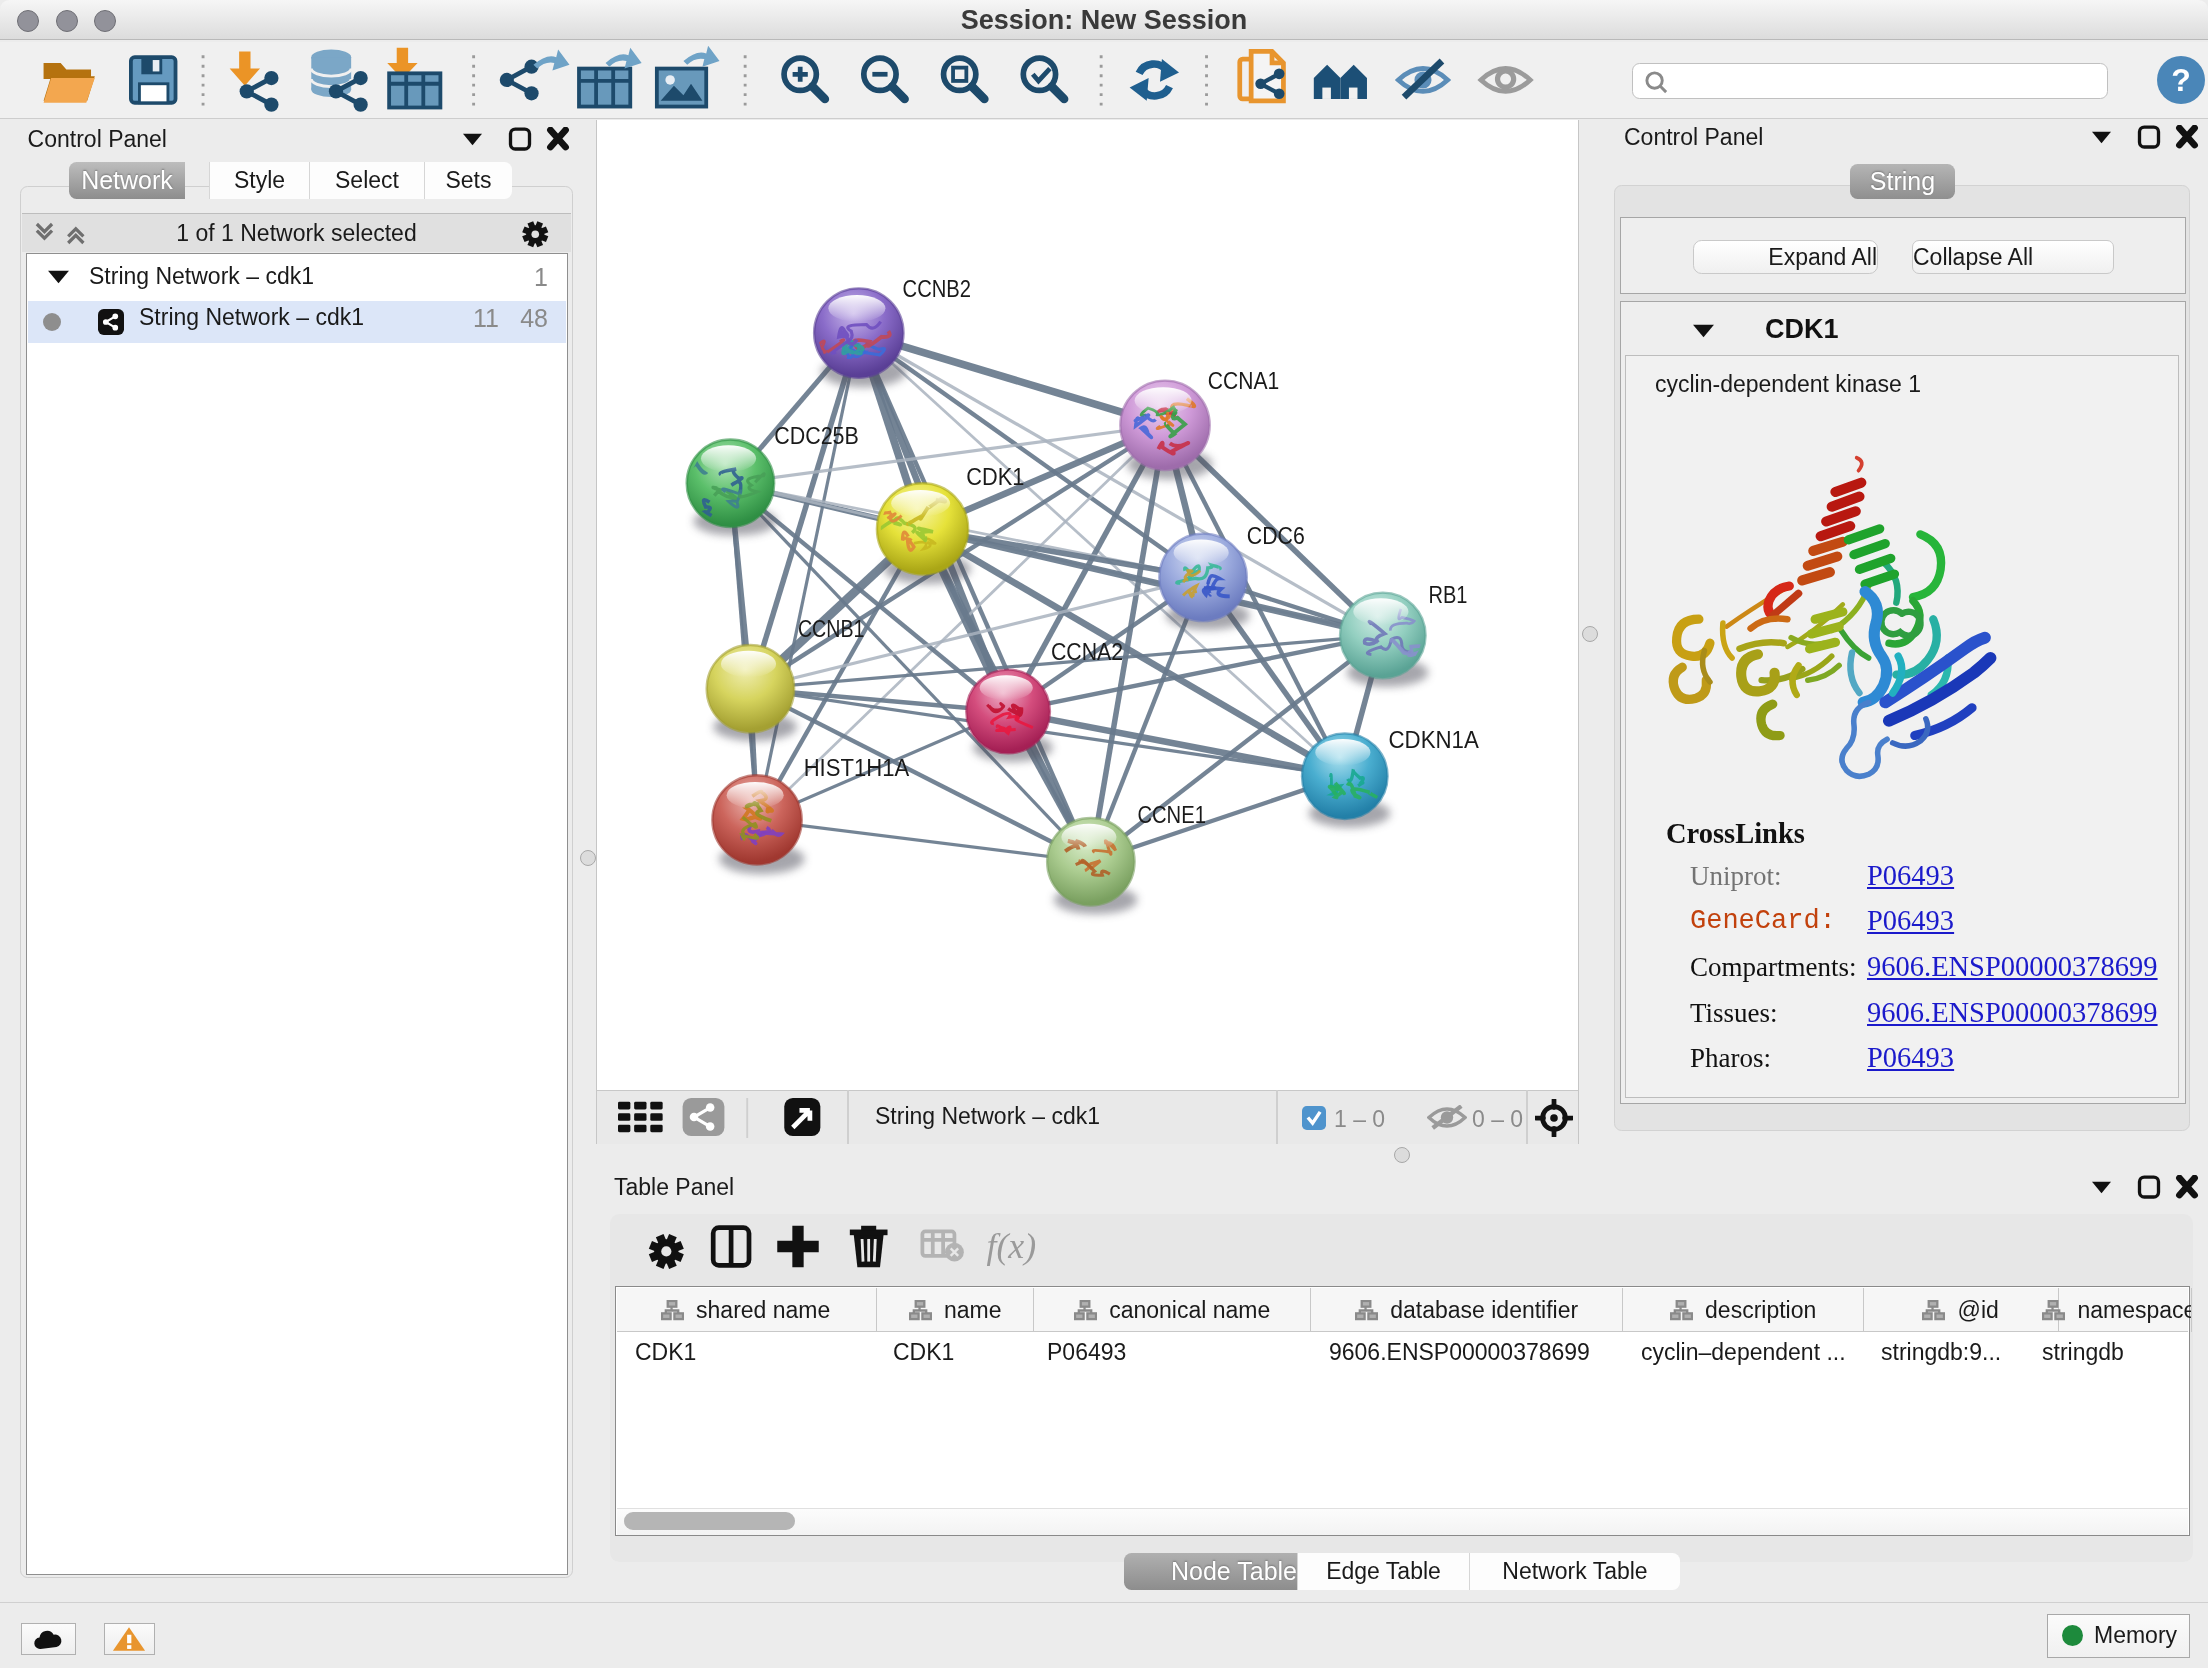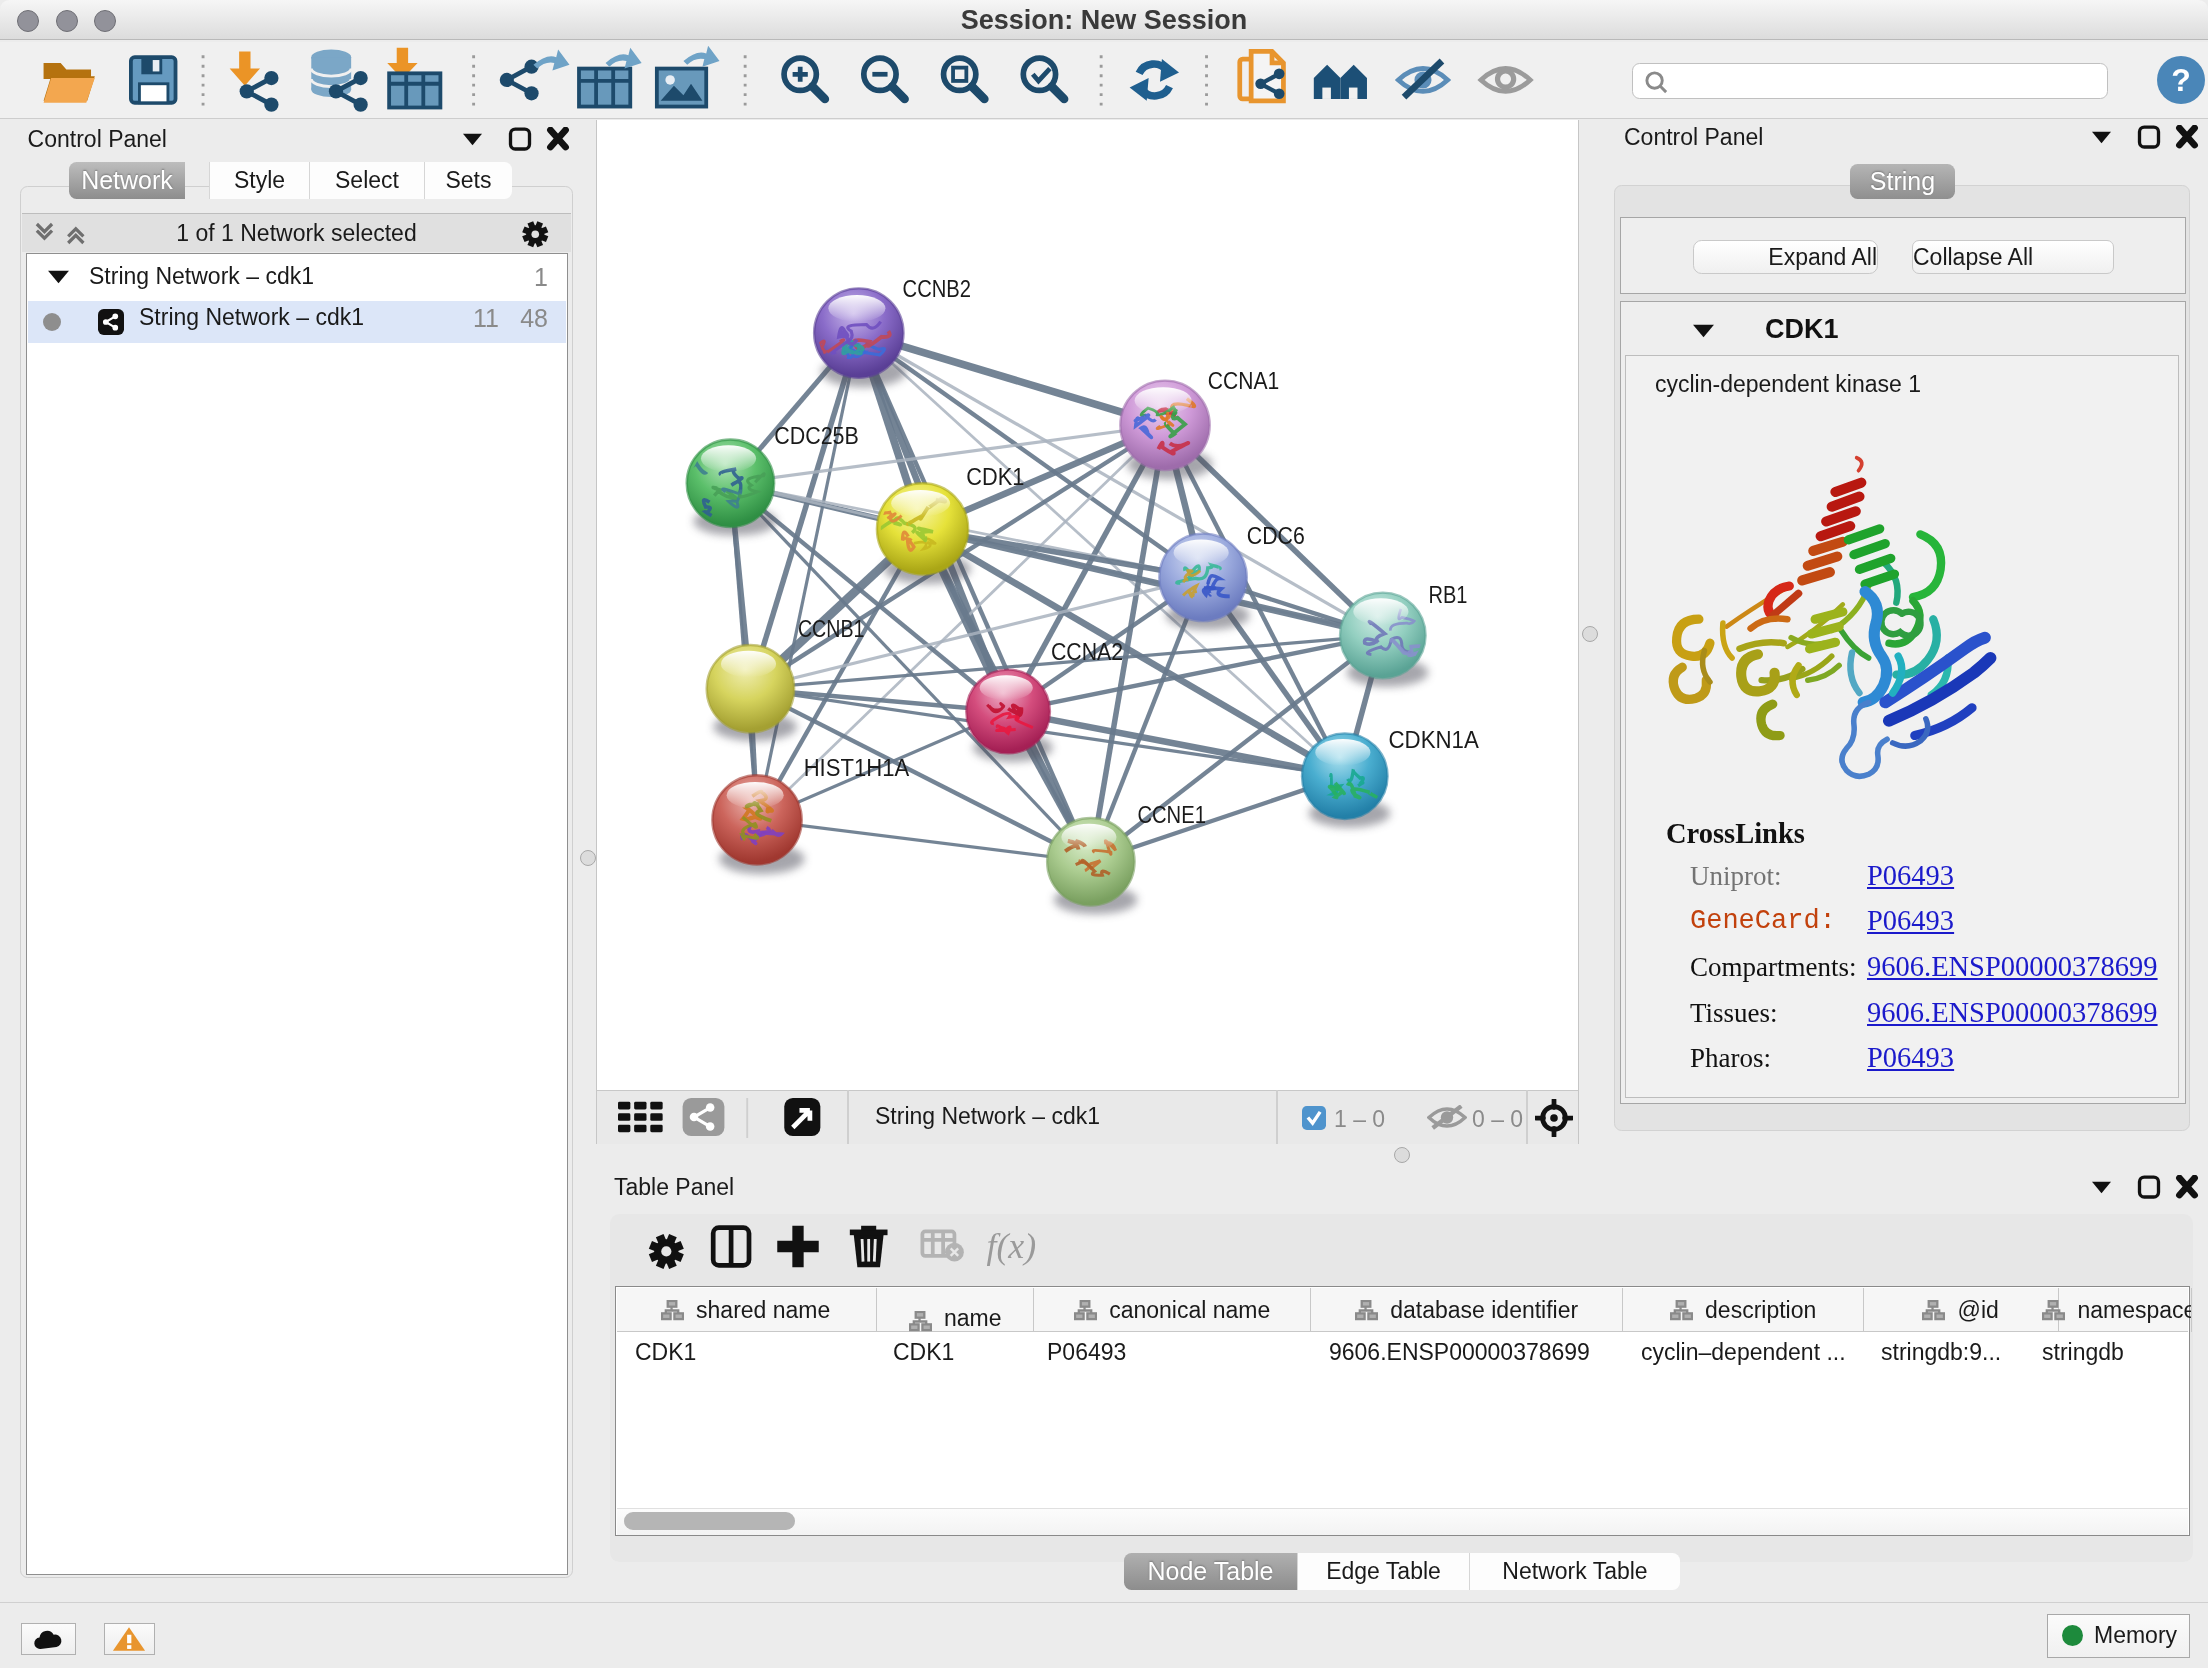--- a/index.html
+++ b/index.html
@@ -651,21 +651,21 @@
     <svg width="23" height="21" viewBox="0 0 24 22" style="flex:0 0 auto">
       <g fill="none" stroke="#8a8a8a" stroke-width="2.4">
         <rect x="7" y="1" width="9" height="6" fill="#b0b0b0"></rect>
         <rect x="1" y="14" width="9" height="6" fill="#b0b0b0"></rect>
         <rect x="14" y="14" width="9" height="6" fill="#b0b0b0"></rect>
         <path d="M11,7 v4 M5,14 v-3 h13 v3"></path>
       </g>
     </svg>
     <span class="txt" style="white-space:nowrap">shared name</span>
   </div>
-<div class="abs" style="left:877px;top:1288px;width:157px;height:44px;display:flex;align-items:flex-end;justify-content:center;gap:12.4px;border-right:1.9px solid #c8c8c8;overflow:hidden">
+<div class="abs" style="left:877px;top:1288px;width:157px;height:44px;display:flex;align-items:center;justify-content:center;gap:12.4px;border-right:1.9px solid #c8c8c8;overflow:hidden">
     <svg width="23" height="21" viewBox="0 0 24 22" style="flex:0 0 auto">
       <g fill="none" stroke="#8a8a8a" stroke-width="2.4">
         <rect x="7" y="1" width="9" height="6" fill="#b0b0b0"></rect>
         <rect x="1" y="14" width="9" height="6" fill="#b0b0b0"></rect>
         <rect x="14" y="14" width="9" height="6" fill="#b0b0b0"></rect>
         <path d="M11,7 v4 M5,14 v-3 h13 v3"></path>
       </g>
     </svg>
     <span class="txt" style="white-space:nowrap">name</span>
   </div>
@@ -726,21 +726,21 @@
   </div>
 <div class="abs txt" style="left:635px;top:1339px;white-space:nowrap">CDK1</div>
 <div class="abs txt" style="left:893px;top:1339px;white-space:nowrap">CDK1</div>
 <div class="abs txt" style="left:1047px;top:1339px;white-space:nowrap">P06493</div>
 <div class="abs txt" style="left:1329px;top:1339px;white-space:nowrap">9606.ENSP00000378699</div>
 <div class="abs txt" style="left:1641px;top:1339px;white-space:nowrap">cyclin–dependent ...</div>
 <div class="abs txt" style="left:1881px;top:1339px;white-space:nowrap">stringdb:9...</div>
 <div class="abs txt" style="left:2042px;top:1339px;white-space:nowrap">stringdb</div>
 <div class="abs" style="left:617px;top:1508px;width:1571px;height:27px;background:linear-gradient(#fcfcfc,#f3f3f3);border-top:1px solid #e0e0e0"></div>
 <div class="abs" style="left:624px;top:1512px;width:171px;height:18px;background:#b5b5b5;border-radius:9.5px"></div>
-<div class="abs" style="left:1124px;top:1553px;width:173px;height:37px;background:linear-gradient(#b0b0b0,#8d8d8d);border-radius:7.6px 0 0 7.6px;color:#fff;font-size:25px;text-align:center;line-height:37px;text-shadow:0 -1px 1.9px #777">Node Table</div>
+<div class="abs" style="left:1124px;top:1553px;width:173px;height:37px;background:linear-gradient(#b0b0b0,#8d8d8d);border-radius:7.6px 0 0 7.6px;color:#fff;font-size:25px;text-align:right;line-height:37px;text-shadow:0 -1px 1.9px #777">Node Table</div>
 <div class="abs txt" style="left:1297px;top:1553px;width:172px;height:37px;background:#fdfdfd;border-left:1.9px solid #d6d6d6;text-align:center;line-height:37px">Edge Table</div>
 <div class="abs txt" style="left:1469px;top:1553px;width:211px;height:37px;background:#fdfdfd;border-left:1.9px solid #d6d6d6;border-radius:0 7.6px 7.6px 0;text-align:center;line-height:37px">Network Table</div>
 <div class="abs" style="left:0;top:1602px;width:2208px;height:67px;background:#ececec;border-top:1.9px solid #d0d0d0"></div>
 <div class="abs" style="left:21px;top:1623px;width:55px;height:32px;background:linear-gradient(#fbfbfb,#eee);border:1.9px solid #b0b0b0"></div>
 <svg class="abs" style="left:31px;top:1628px" width="34" height="23" viewBox="0 0 36 24">
     <path d="M10,22 a6,6 0 0 1 -1,-12 a8,8 0 0 1 15,-3 a6.5,6.5 0 0 1 3,13 z" fill="#111"></path>
   </svg>
 <div class="abs" style="left:104px;top:1623px;width:51px;height:32px;background:linear-gradient(#fbfbfb,#eee);border:1.9px solid #b0b0b0"></div>
 <svg class="abs" style="left:112px;top:1626px" width="34" height="26" viewBox="0 0 36 27">
     <path d="M18,1 L35,26 H1 z" fill="#e8952e"></path>

